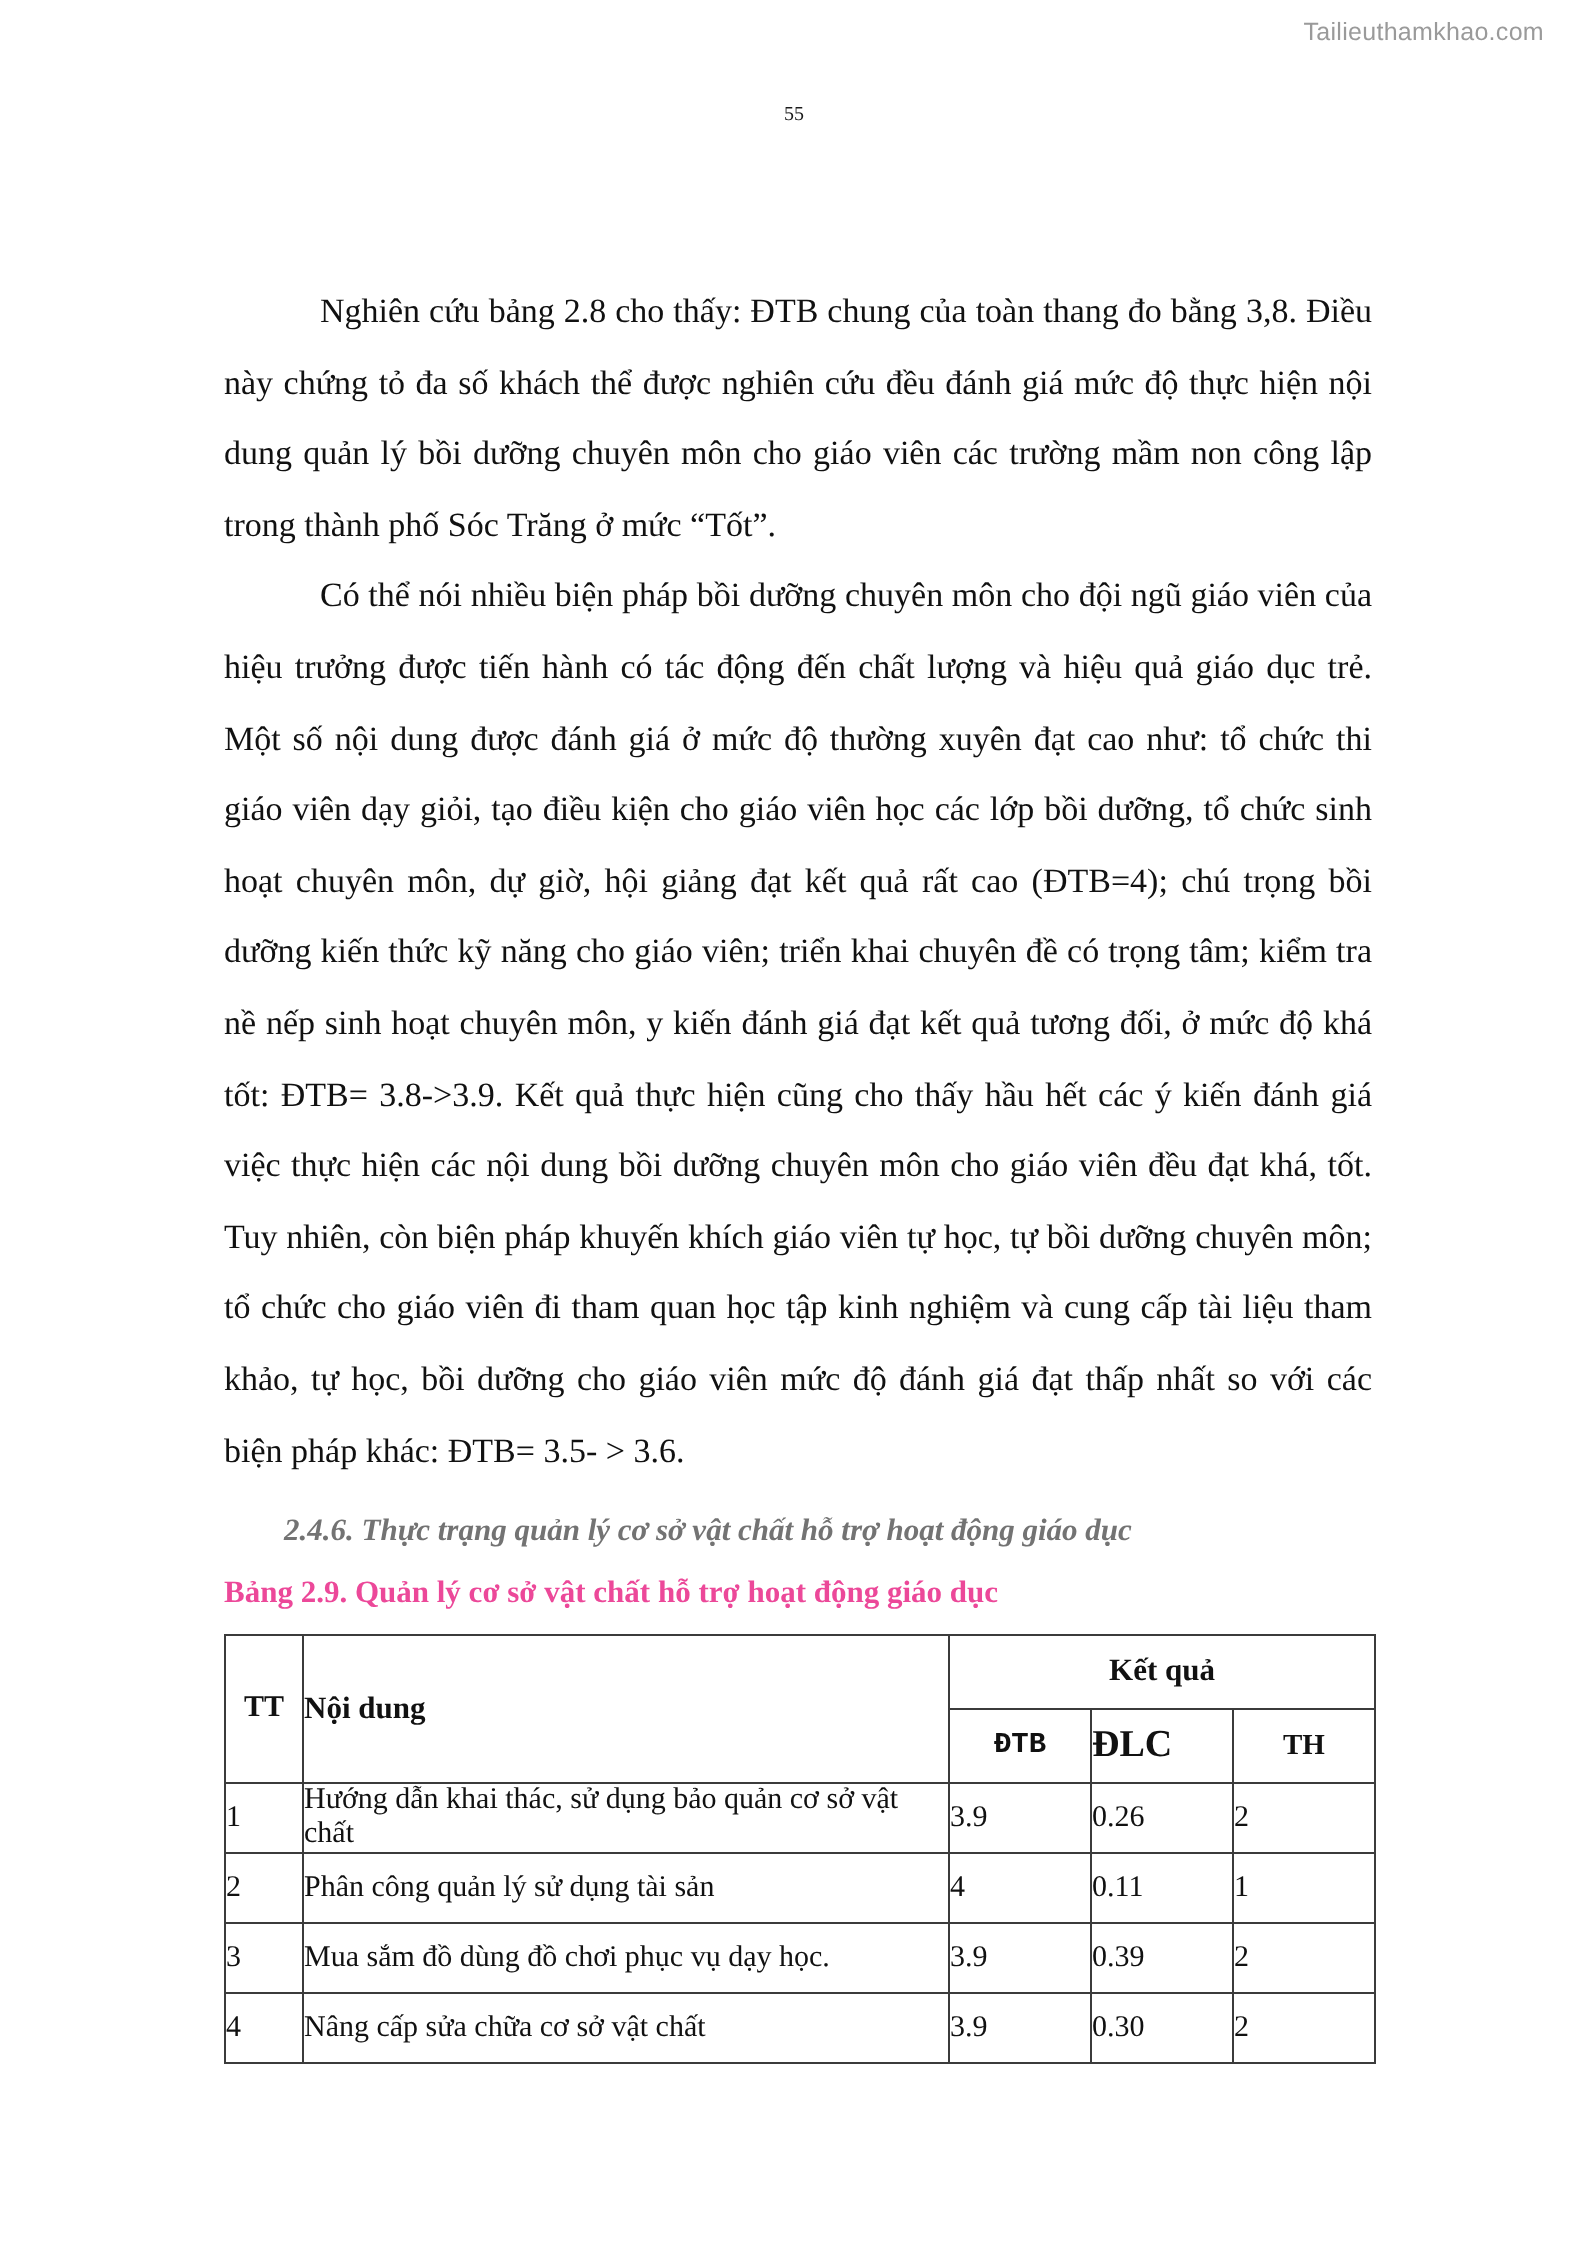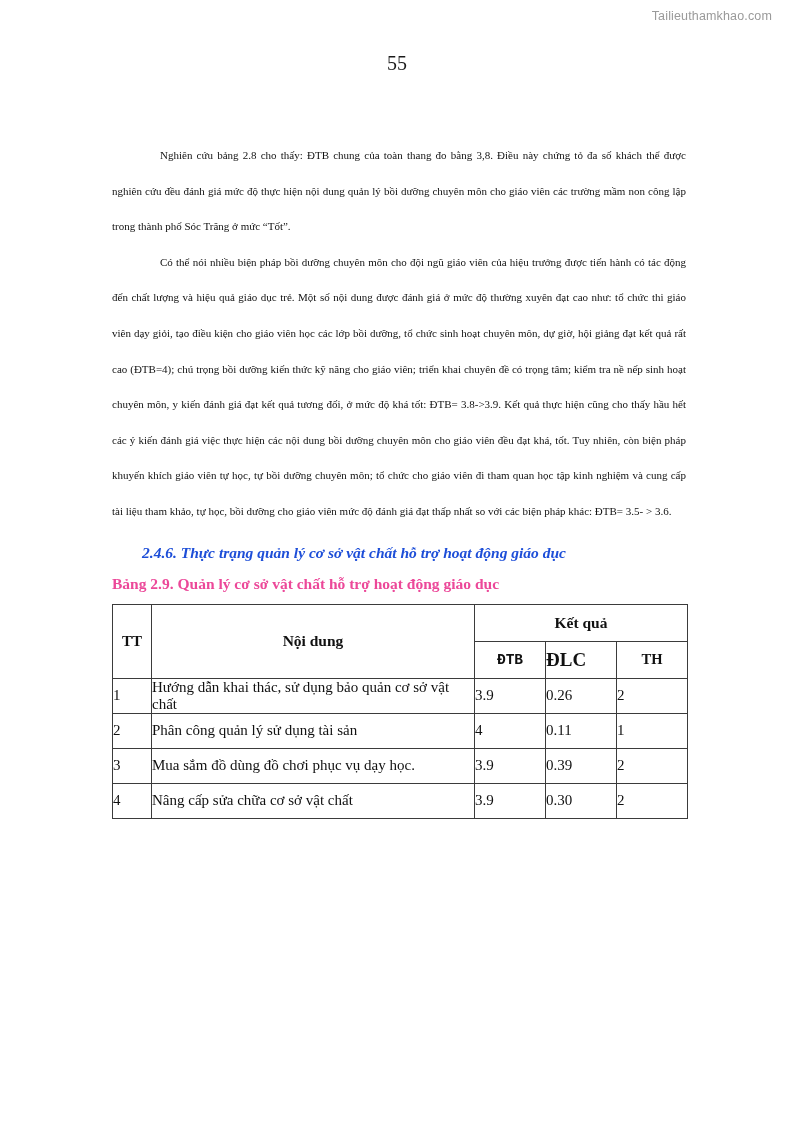--- a/index.html
+++ b/index.html
@@ -35,49 +35,49 @@
     letter-spacing: 0.15px;
     white-space: nowrap;
   }
 
   .page-number {
     position: absolute;
     left: 0;
     top: 52px;
     width: 794px;
     text-align: center;
-    font-size: 20px;
+    font-size: 10px;
     color: #1a1a1a;
   }
 
   .content {
     position: absolute;
     left: 112px;
     top: 138px;
     width: 574px;
   }
 
   p.body-par {
     margin: 0;
     text-align: justify;
     text-justify: inter-word;
     text-indent: 48px;
-    font-size: 11px;
+    font-size: 17px;
     line-height: 35.6px;
     color: #111111;
   }
 
   h3.sub-heading {
     margin: 8px 0 0 0;
     text-indent: 30px;
     font-size: 15.5px;
     font-weight: bold;
     font-style: italic;
     line-height: 30px;
-    color: #1d4ed8;
+    color: #737373;
   }
 
   .table-caption {
     margin: 2px 0 6px 0;
     font-size: 15.5px;
     font-weight: bold;
     line-height: 28px;
     color: #ec4899;
   }
 
@@ -99,21 +99,21 @@
   th.col-tt {
     width: 38px;
     text-align: center;
     vertical-align: middle;
     font-weight: bold;
     font-size: 15px;
     height: 72px;
   }
   th.col-noidung {
     width: 322px;
-    text-align: center;
+    text-align: left;
     vertical-align: middle;
     font-weight: bold;
     font-size: 15.5px;
   }
   th.col-ketqua {
     text-align: center;
     vertical-align: middle;
     font-weight: bold;
     font-size: 15.5px;
     height: 36px;

